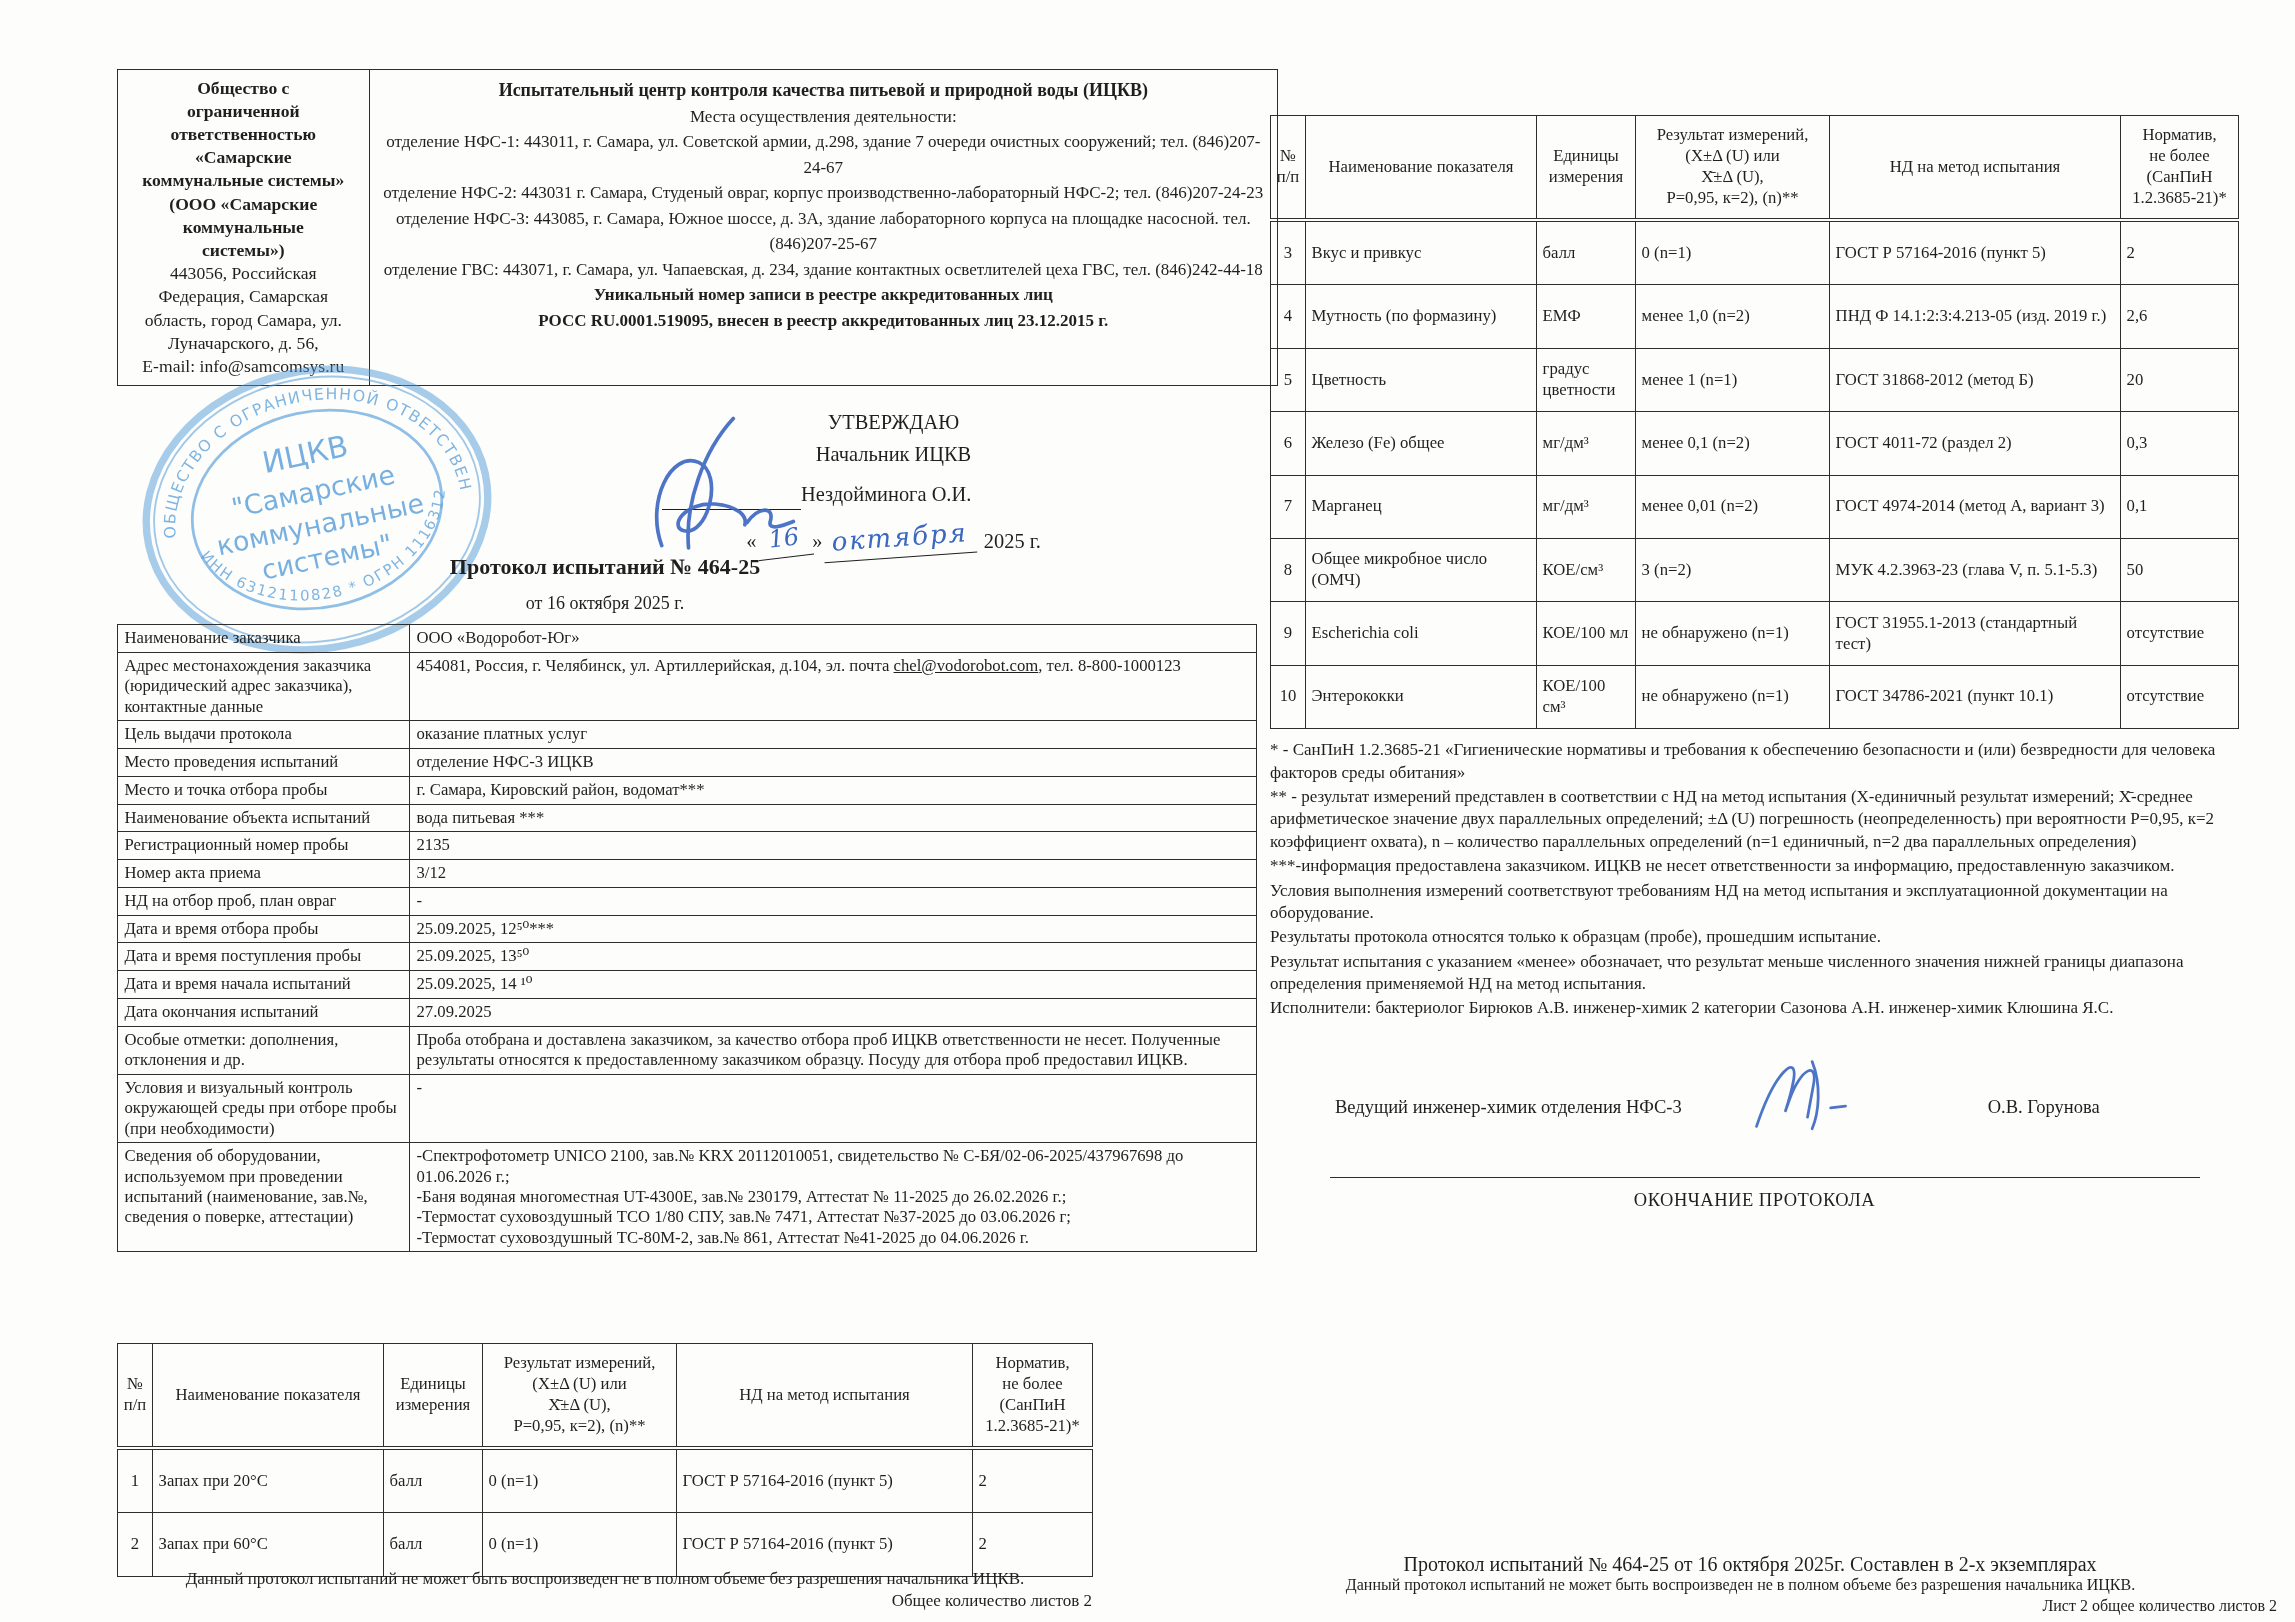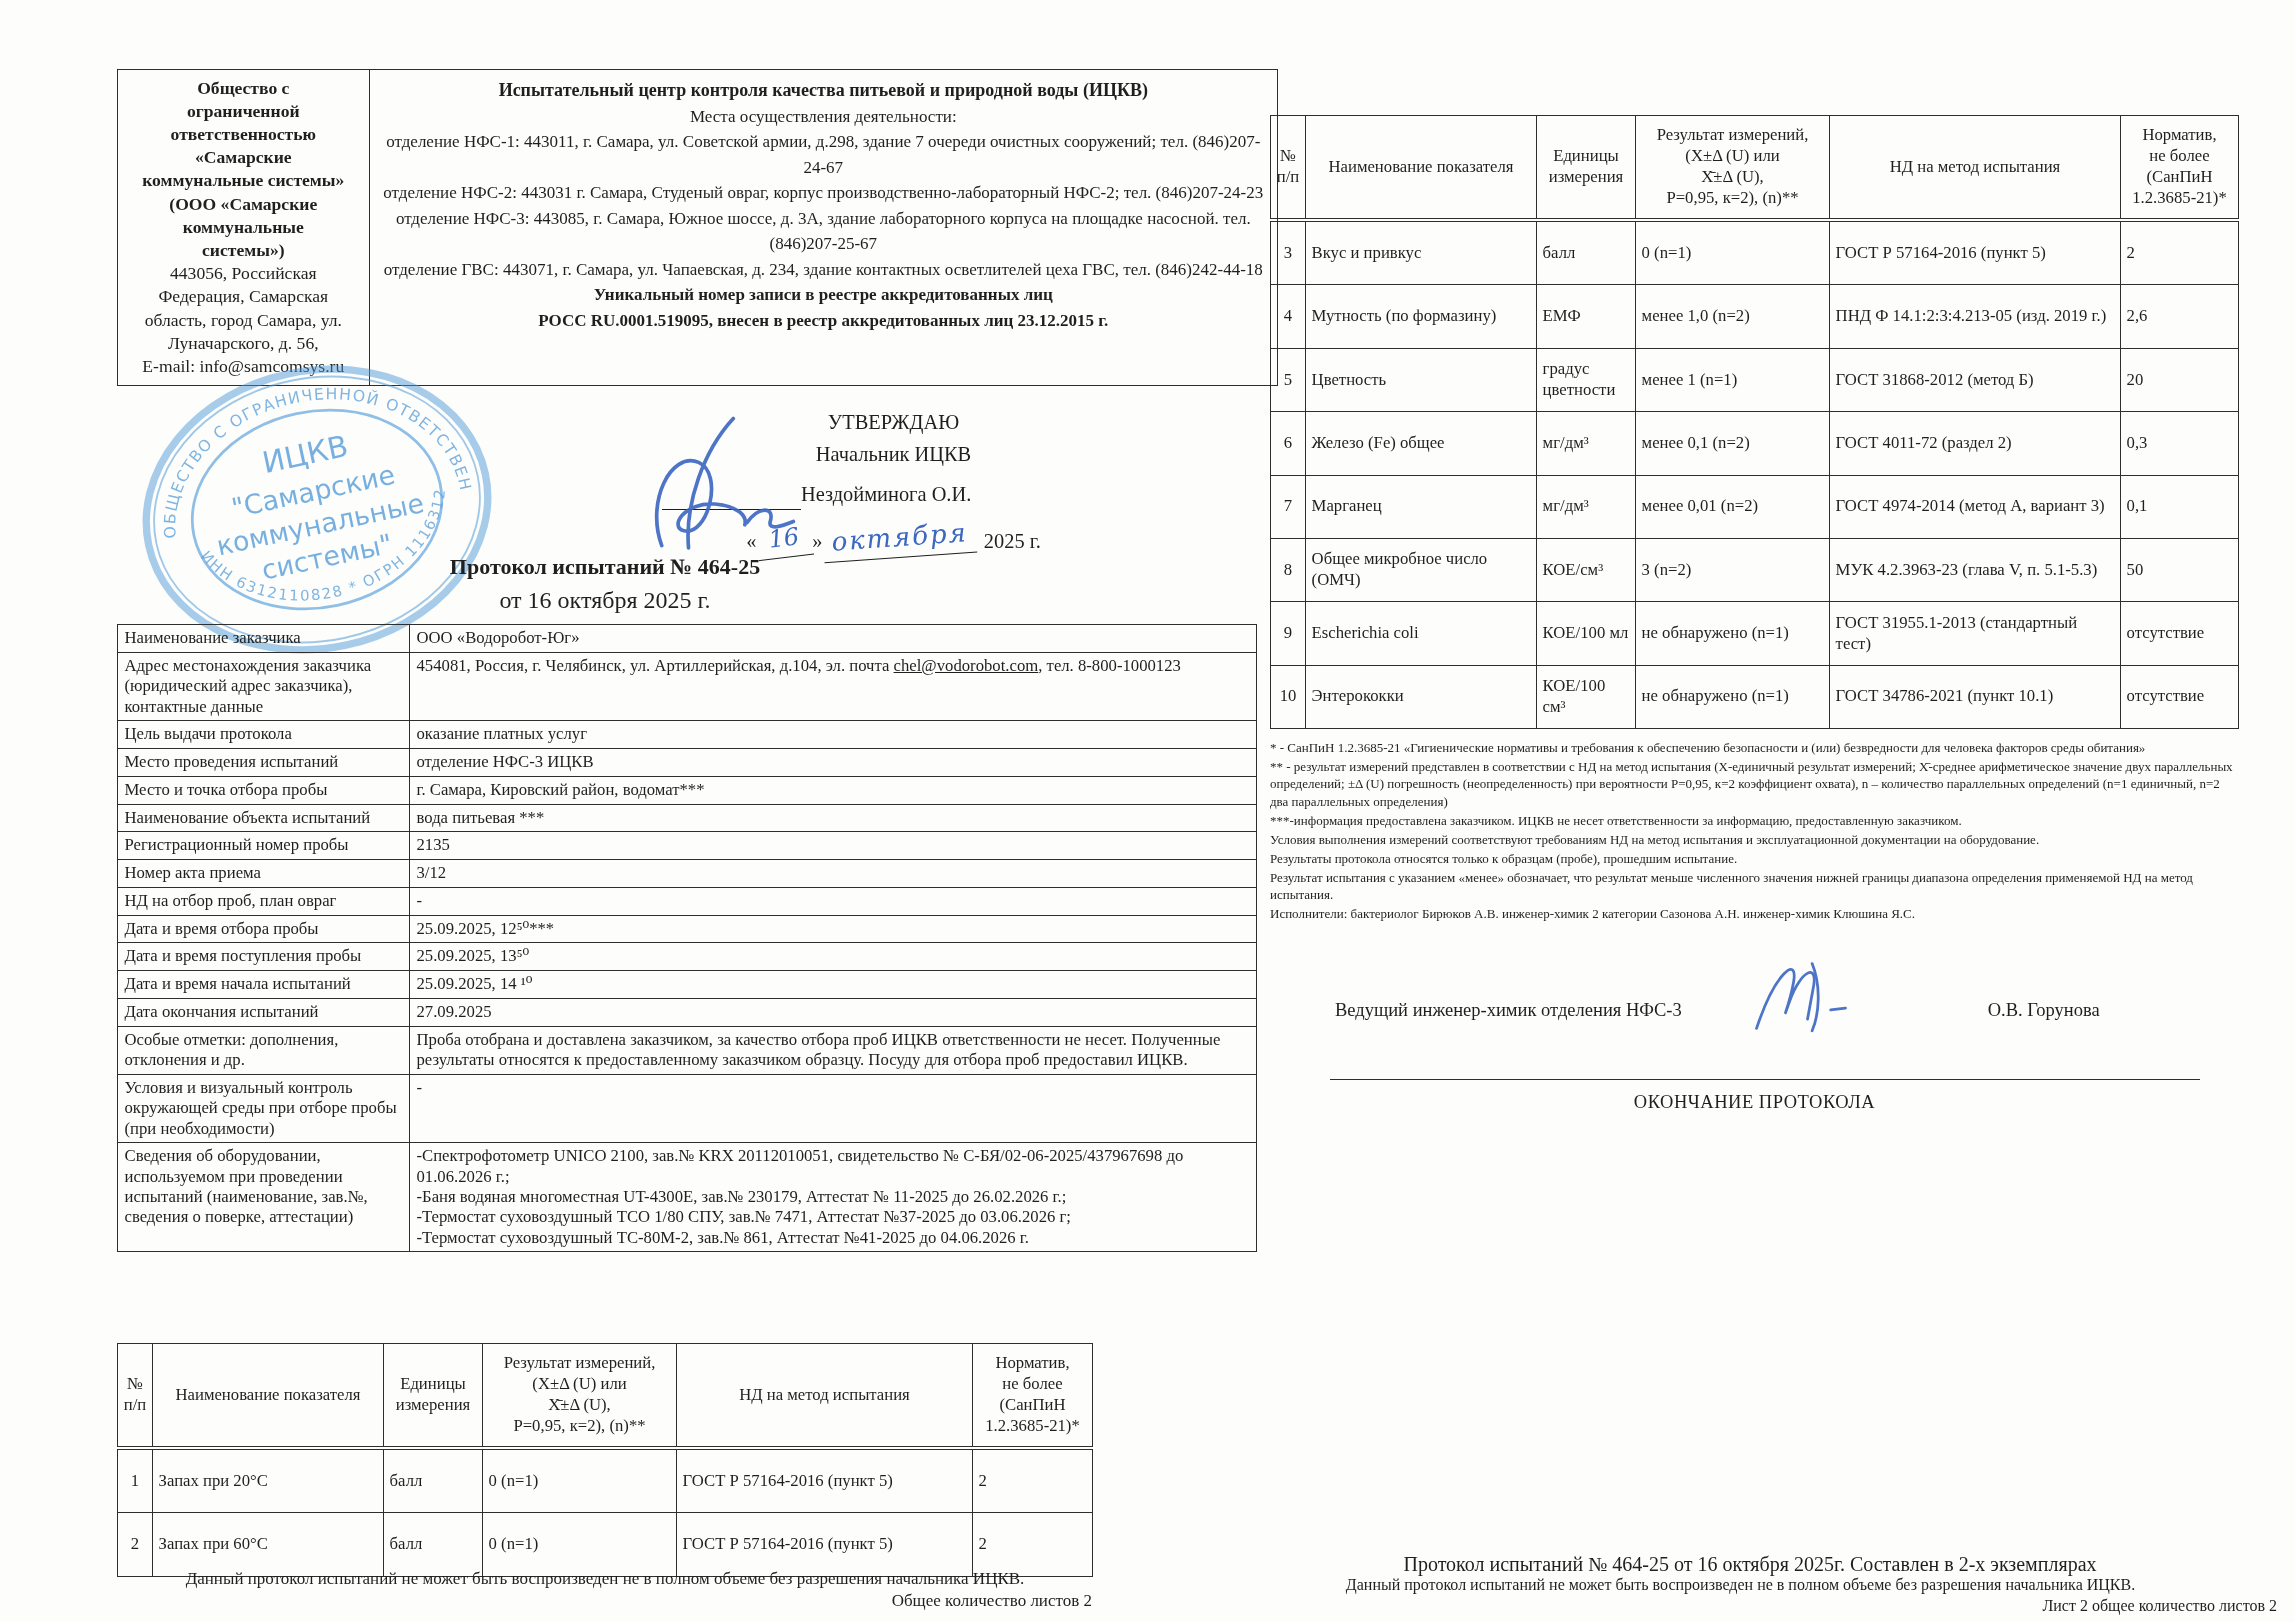--- a/index.html
+++ b/index.html
@@ -37,21 +37,21 @@
   .hw{color:#3c68c0;font-style:italic;font-family:"DejaVu Serif",serif;}
   .hw-day{display:inline-block;width:56px;text-align:center;border-bottom:1.4px solid #1f1f1f;
     font-size:24px;transform:rotate(-7deg);}
   .hw-month{display:inline-block;min-width:153px;text-align:center;border-bottom:1.4px solid #1f1f1f;
     font-size:26px;transform:rotate(-4deg);letter-spacing:1.9px;}
   .sig-svg{position:absolute;z-index:3;}
 
   
   .proto-title{position:absolute;left:118px;top:554px;width:974px;text-align:center;}
   .proto-title .l1{font-size:22px;font-weight:bold;}
-  .proto-title .l2{font-size:24px;margin-top:7px;}
+  .proto-title .l2{font-size:18px;margin-top:13px;}
 
   
   .info-table{
     position:absolute;left:117px;top:624px;width:1140px;
     border-collapse:collapse;table-layout:fixed;
     font-size:16.7px;line-height:1.22;
   }
   .info-table td{border:1.4px solid #2e2e2e;vertical-align:top;padding:3.2px 6.5px;}
   .info-table td.lbl{width:278px;}
   .u{text-decoration:underline;}
@@ -63,21 +63,21 @@
   .res-table thead th{border-bottom:4.6px double #2e2e2e;padding-top:9.3px;padding-bottom:9.3px;}
   .res-table td{height:55px;}
   .res-table td.num{text-align:center;}
   .res-left{position:absolute;left:117px;top:1343px;width:976px;}
   .left-footer1{position:absolute;left:118px;top:1569px;width:974px;text-align:center;font-size:17px;}
   .left-footer2{position:absolute;left:118px;top:1591px;width:974px;text-align:right;font-size:17px;}
 
   
   .right-flow{position:absolute;left:122px;top:115px;width:969px;}
   .res-right{width:969px;}
-  .footnotes{margin-top:10.2px;font-size:13px;line-height:1.32;}
+  .footnotes{margin-top:10.2px;font-size:17px;line-height:1.32;}
   .footnotes div{margin-bottom:1.9px;}
   .sign-row{display:flex;align-items:center;margin-top:51px;padding-left:65px;}
   .sign-role{font-size:18.5px;}
   .sign-name{font-size:18.5px;margin-left:111px;}
   .end-rule{border:none;border-top:1.9px solid #2e2e2e;margin:32px 0 0 60px;width:870px;}
   .end-title{text-align:center;font-size:18.5px;margin-top:12px;letter-spacing:0.5px;}
   .right-footer1{position:absolute;left:93px;top:1553px;width:1018px;text-align:center;font-size:20px;}
   .right-footer2{position:absolute;left:56px;top:1576px;width:1073px;text-align:center;font-size:16px;}
   .right-footer3{position:absolute;left:56px;top:1597px;width:1073px;text-align:right;font-size:16px;}
 </style>

